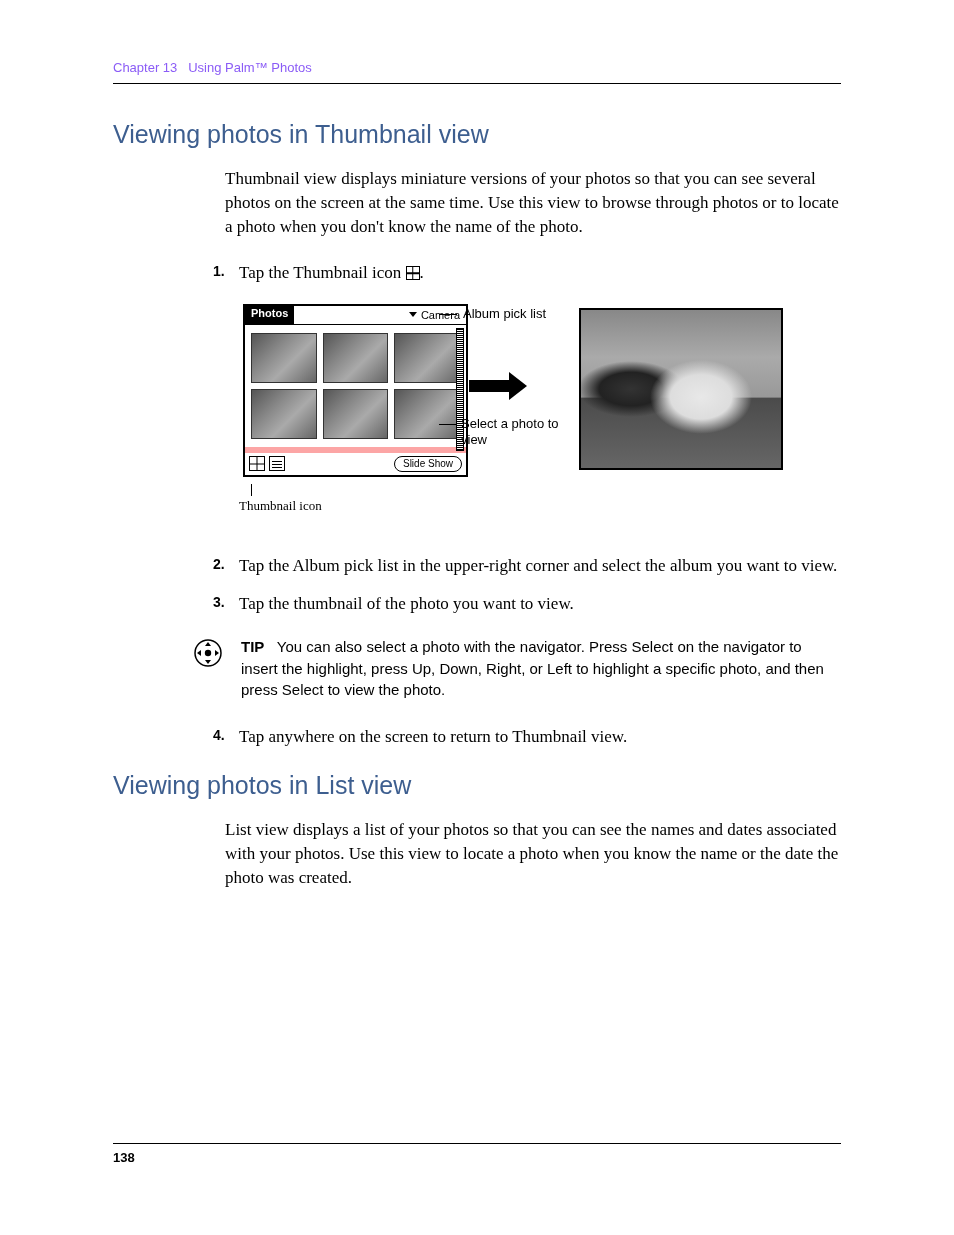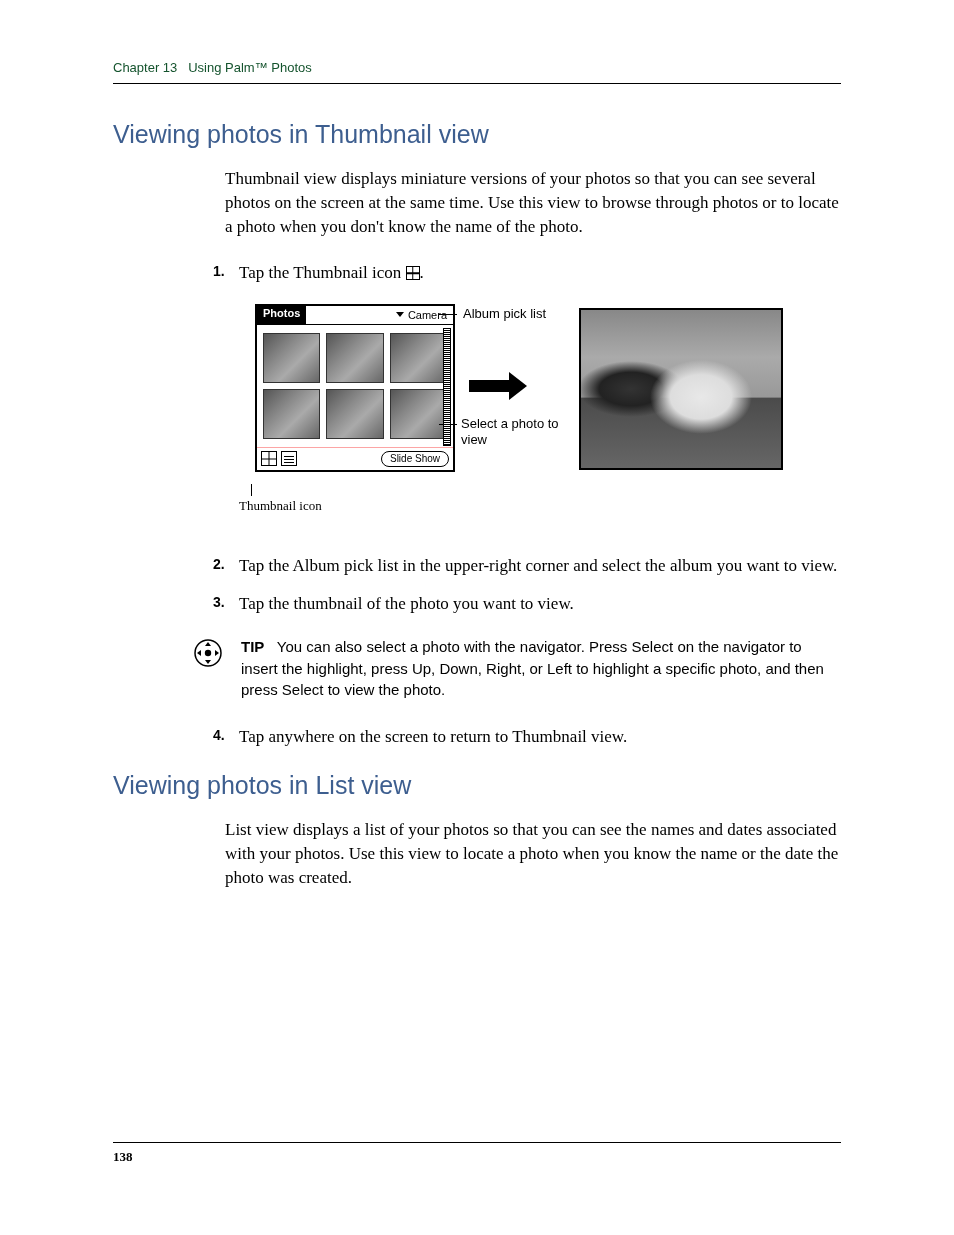--- a/index.html
+++ b/index.html
@@ -12,21 +12,21 @@
   .page {
     width: 954px;
     height: 1235px;
     position: relative;
     box-sizing: border-box;
     padding: 60px 113px 0 113px;
   }
   .running-head {
     font-family: "Helvetica Neue", Arial, sans-serif;
     font-size: 13px;
-    color: #14532d;
+    color: #8b5cf6;
     padding-bottom: 8px;
     border-bottom: 1px solid #000;
     margin-bottom: 36px;
   }
   .section-heading {
     font-family: "Trebuchet MS", "Arial Narrow", Arial, sans-serif;
     font-size: 25px;
     color: #3d5e8f;
     margin: 0 0 18px 0;
     font-weight: normal;
@@ -87,22 +87,22 @@
   .figure-area {
     margin-left: 126px;
     margin-top: 18px;
     margin-bottom: 30px;
     position: relative;
     height: 220px;
   }
   
   .palm-screen {
     position: absolute;
-    left: 16px; top: 0;
-    width: 200px;
+    left: 4px; top: 0;
+    width: 225px;
     border: 2px solid #000;
     background: #fff;
     box-sizing: border-box;
   }
   .palm-title {
     display: flex;
     height: 18px;
     border-bottom: 1px solid #000;
   }
   .palm-title-left {
@@ -144,21 +144,21 @@
     right: 2px;
     top: 22px;
     bottom: 24px;
     width: 6px;
     border: 1px solid #000;
     background: repeating-linear-gradient(0deg,#000,#000 1px,#fff 1px,#fff 2px);
   }
   .palm-footer {
     display: flex;
     align-items: center;
-    border-top: 1px solid #fca5a5;
+    border-top: 6px solid #fca5a5;
     padding: 3px 4px;
     gap: 4px;
   }
   .foot-icon {
     width: 14px; height: 13px;
     border: 1px solid #000;
     display: inline-block;
     position: relative;
   }
   .foot-icon.grid::before, .foot-icon.grid::after {
@@ -241,21 +241,21 @@
     line-height: 1.45;
     flex: 1;
   }
   .tip-label {
     font-weight: bold;
   }
   .page-number {
     position: absolute;
     bottom: 70px;
     left: 113px;
-    font-family: Liberation Serif, serif;
+    font-family: Liberation Sans, sans-serif;
     font-weight: bold;
     font-size: 13px;
     border-top: 1px solid #000;
     width: 728px;
     padding-top: 6px;
   }
 </style>
 </head>
 <body>
 

